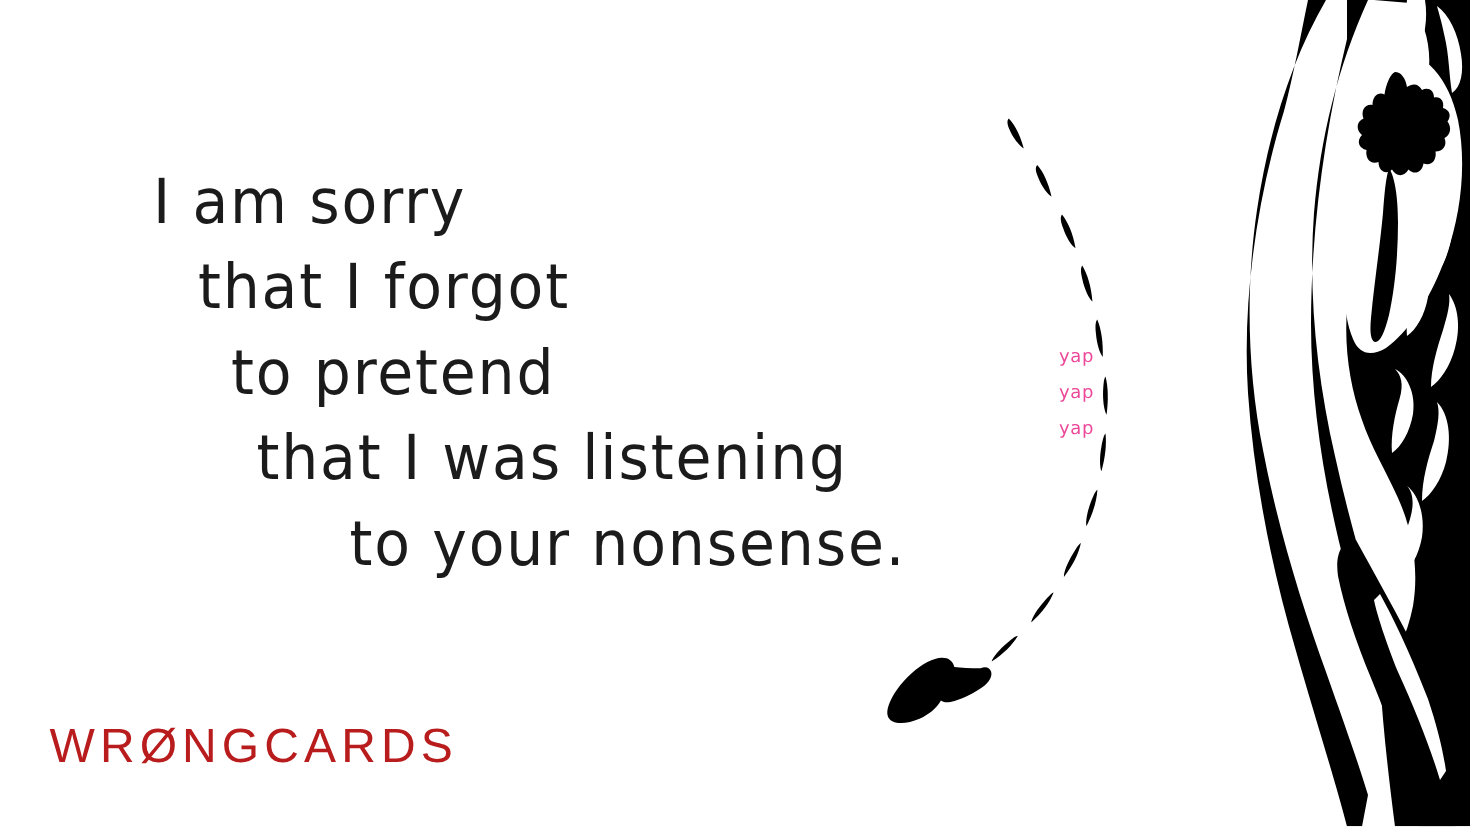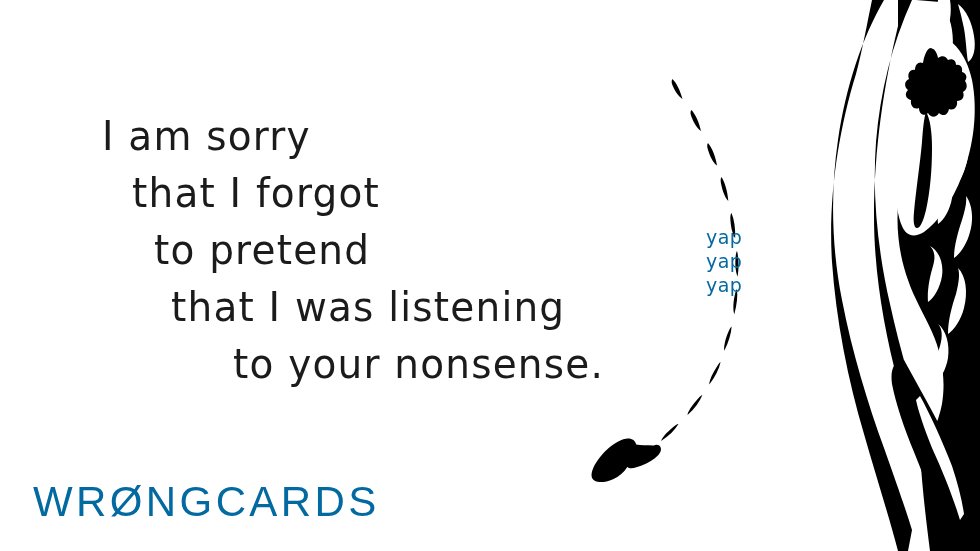--- a/index.html
+++ b/index.html
@@ -47,45 +47,45 @@
   .msg-line.l4 { left: 233px; top: 345px; }
 
   
   #yaps {
     position: absolute;
     left: 706px;
     top: 225px;
     width: 60px;
   }
   .yap-line {
-    color: #0369a1;
+    color: #ec4899;
     font-family: "DejaVu Sans", sans-serif;
-    font-size: 19px;
+    font-size: 12px;
     line-height: 24px;
     letter-spacing: 0.4px;
     white-space: nowrap;
   }
 
   
   #arrow {
     position: absolute;
     left: 590px;
     top: 70px;
     width: 200px;
     height: 430px;
   }
 
   
   #brand {
     position: absolute;
     left: 33px;
     top: 481px;
-    color: #0369a1;
+    color: #b91c1c;
     font-family: "Liberation Sans", sans-serif;
-    font-size: 42px;
+    font-size: 32px;
     font-weight: 400;
     letter-spacing: 3.4px;
     line-height: 1;
     white-space: nowrap;
   }
 
   
   #illustration {
     position: absolute;
     right: 0;

